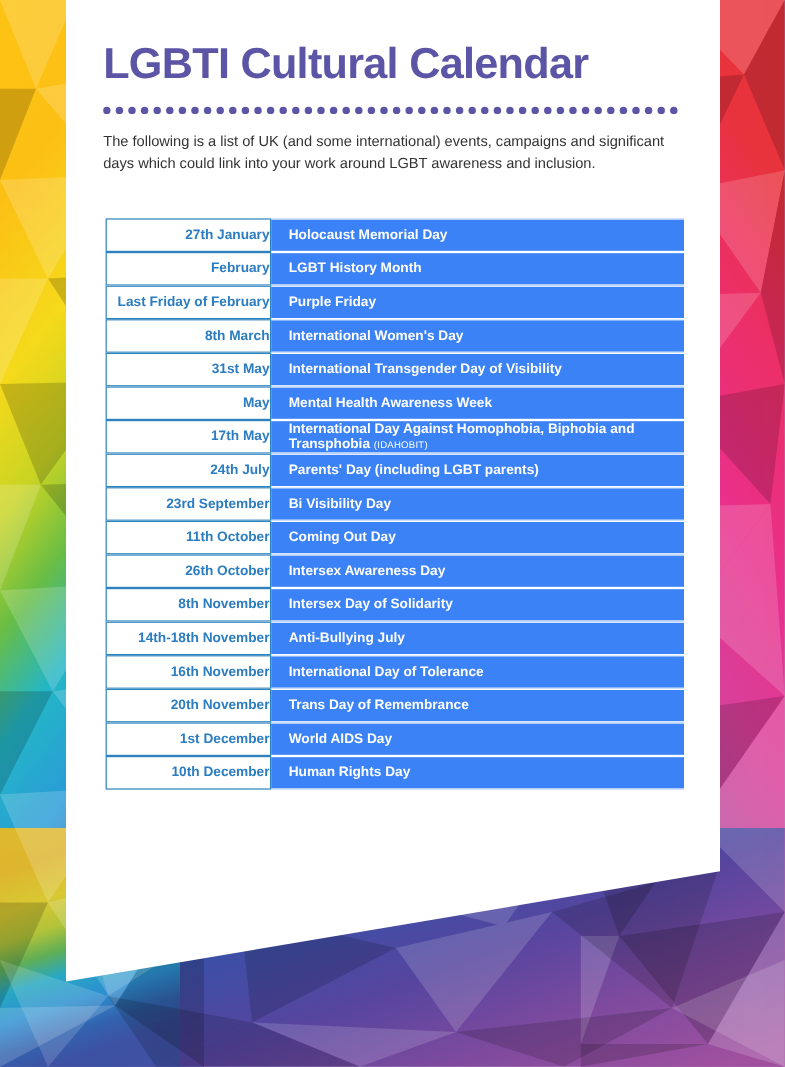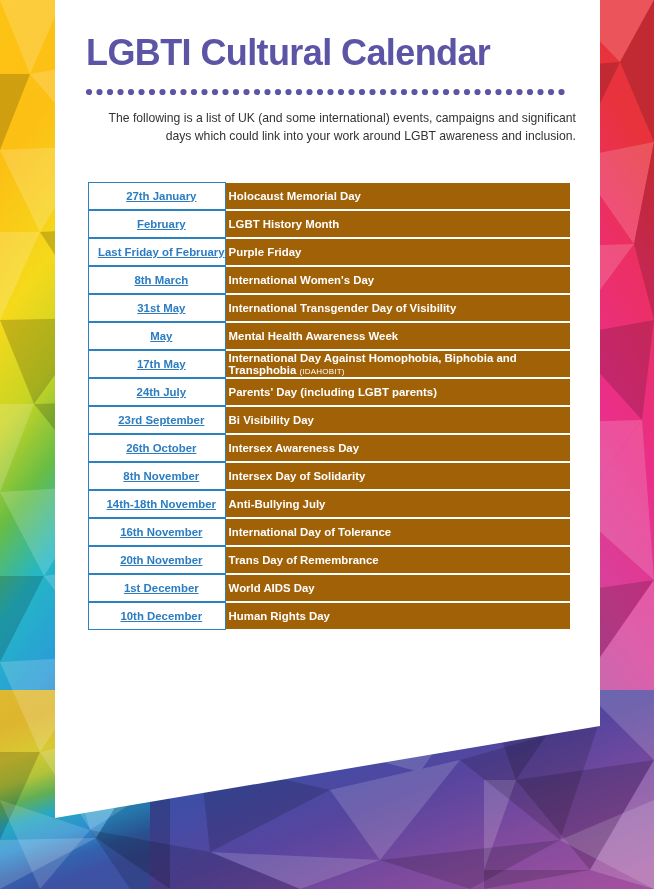--- a/index.html
+++ b/index.html
@@ -79,21 +79,20 @@
   .intro {
     position: absolute;
     left: 86px;
     top: 110px;
     width: 490px;
     margin: 0;
     font-size: 12.2px;
     line-height: 17.5px;
     color: #333333;
     font-weight: 500;
-    text-align: right;
   }
 
   
   .calendar {
     position: absolute;
     left: 88px;
     top: 182px;
     width: 482px;
     border-collapse: separate;
     border-spacing: 0;
@@ -103,29 +102,28 @@
   .cal-date {
     width: 117px;
     height: 28px;
     padding: 0 0 0 9px;
     background: #ffffff;
     border: 1px solid #2b82bf;
     color: #2b7cc0;
     font-size: 11.4px;
     font-weight: bold;
     vertical-align: middle;
-    text-align: center;
+    text-align: right;
     white-space: nowrap;
-    text-decoration: underline;
   }
 
   .cal-event {
     height: 28px;
-    padding: 0 6px 0 3px;
-    background: #a16207;
+    padding: 0 6px 0 15px;
+    background: #3b82f6;
     border-top: 1px solid #ffffff;
     border-bottom: 1px solid #ffffff;
     color: #ffffff;
     font-size: 11.4px;
     font-weight: bold;
     vertical-align: middle;
     text-align: left;
   }
 
   .cal-event .abbr {
@@ -349,20 +347,24 @@
           </tr>
           <tr>
             <td class="cal-date">24th July</td>
             <td class="cal-event"><span>Parents' Day (including LGBT parents)</span></td>
           </tr>
           <tr>
             <td class="cal-date">23rd September</td>
             <td class="cal-event"><span>Bi Visibility Day</span></td>
           </tr>
           <tr>
+            <td class="cal-date">11th October</td>
+            <td class="cal-event"><span>Coming Out Day</span></td>
+          </tr>
+          <tr>
             <td class="cal-date">26th October</td>
             <td class="cal-event"><span>Intersex Awareness Day</span></td>
           </tr>
           <tr>
             <td class="cal-date">8th November</td>
             <td class="cal-event"><span>Intersex Day of Solidarity</span></td>
           </tr>
           <tr>
             <td class="cal-date">14th-18th November</td>
             <td class="cal-event"><span>Anti-Bullying July</span></td>

